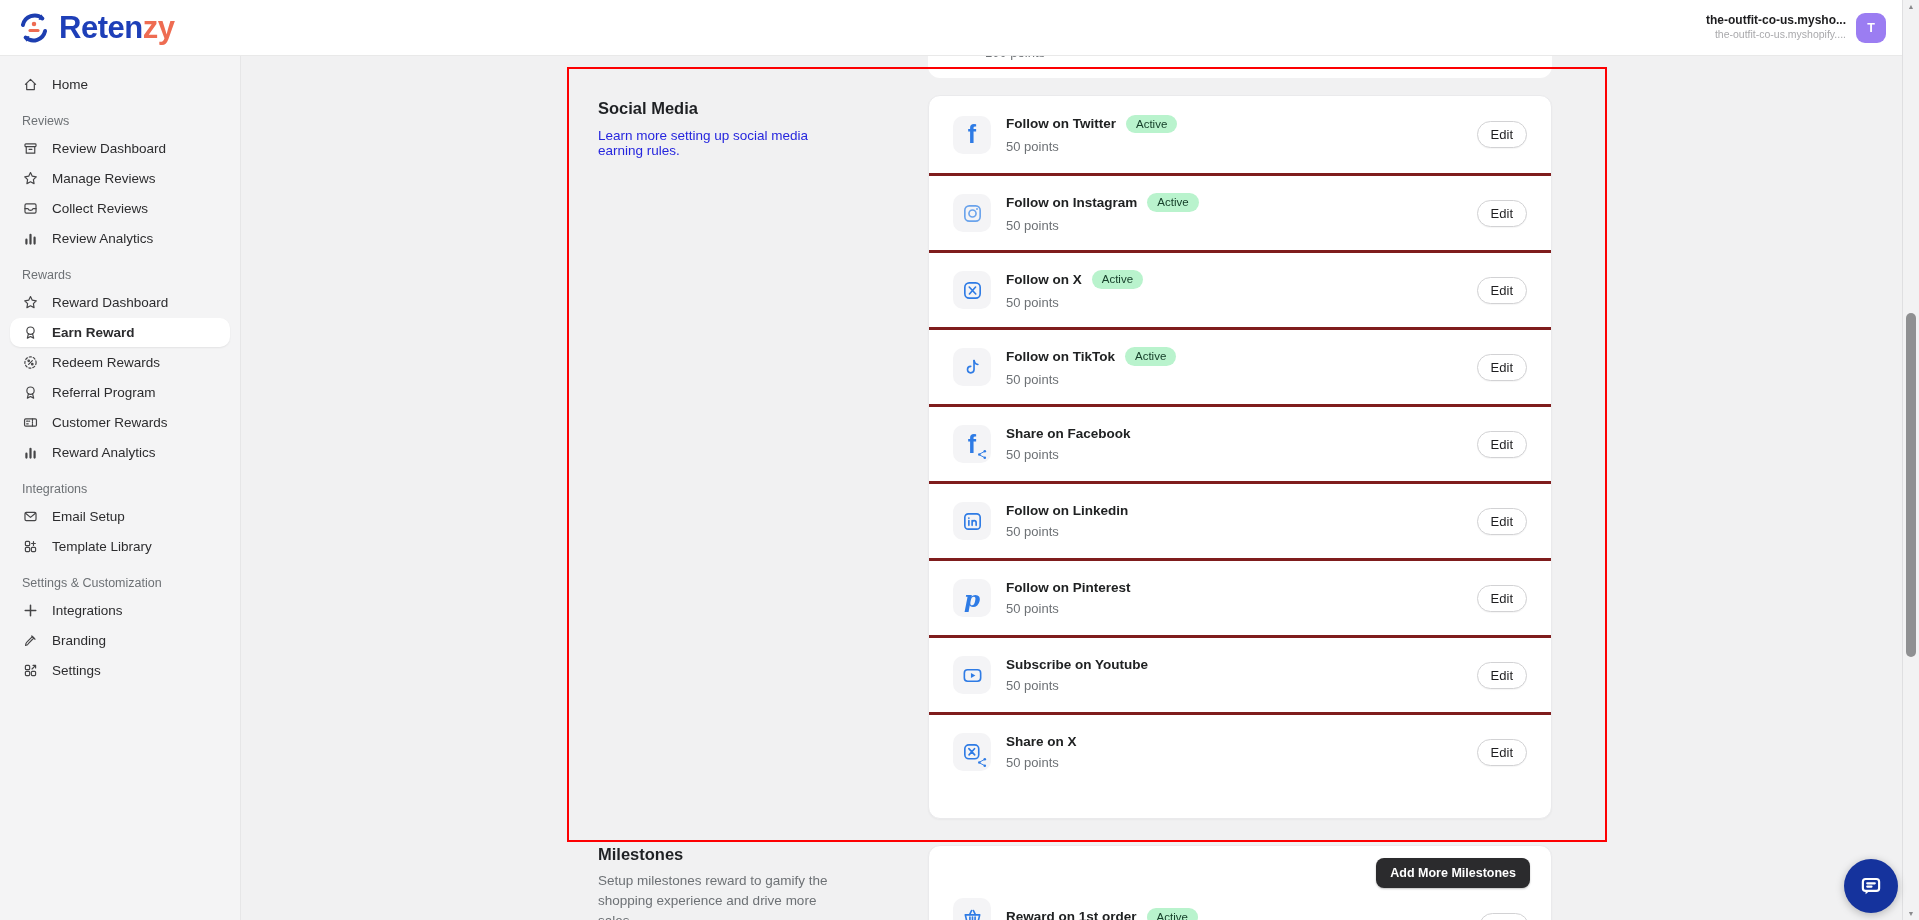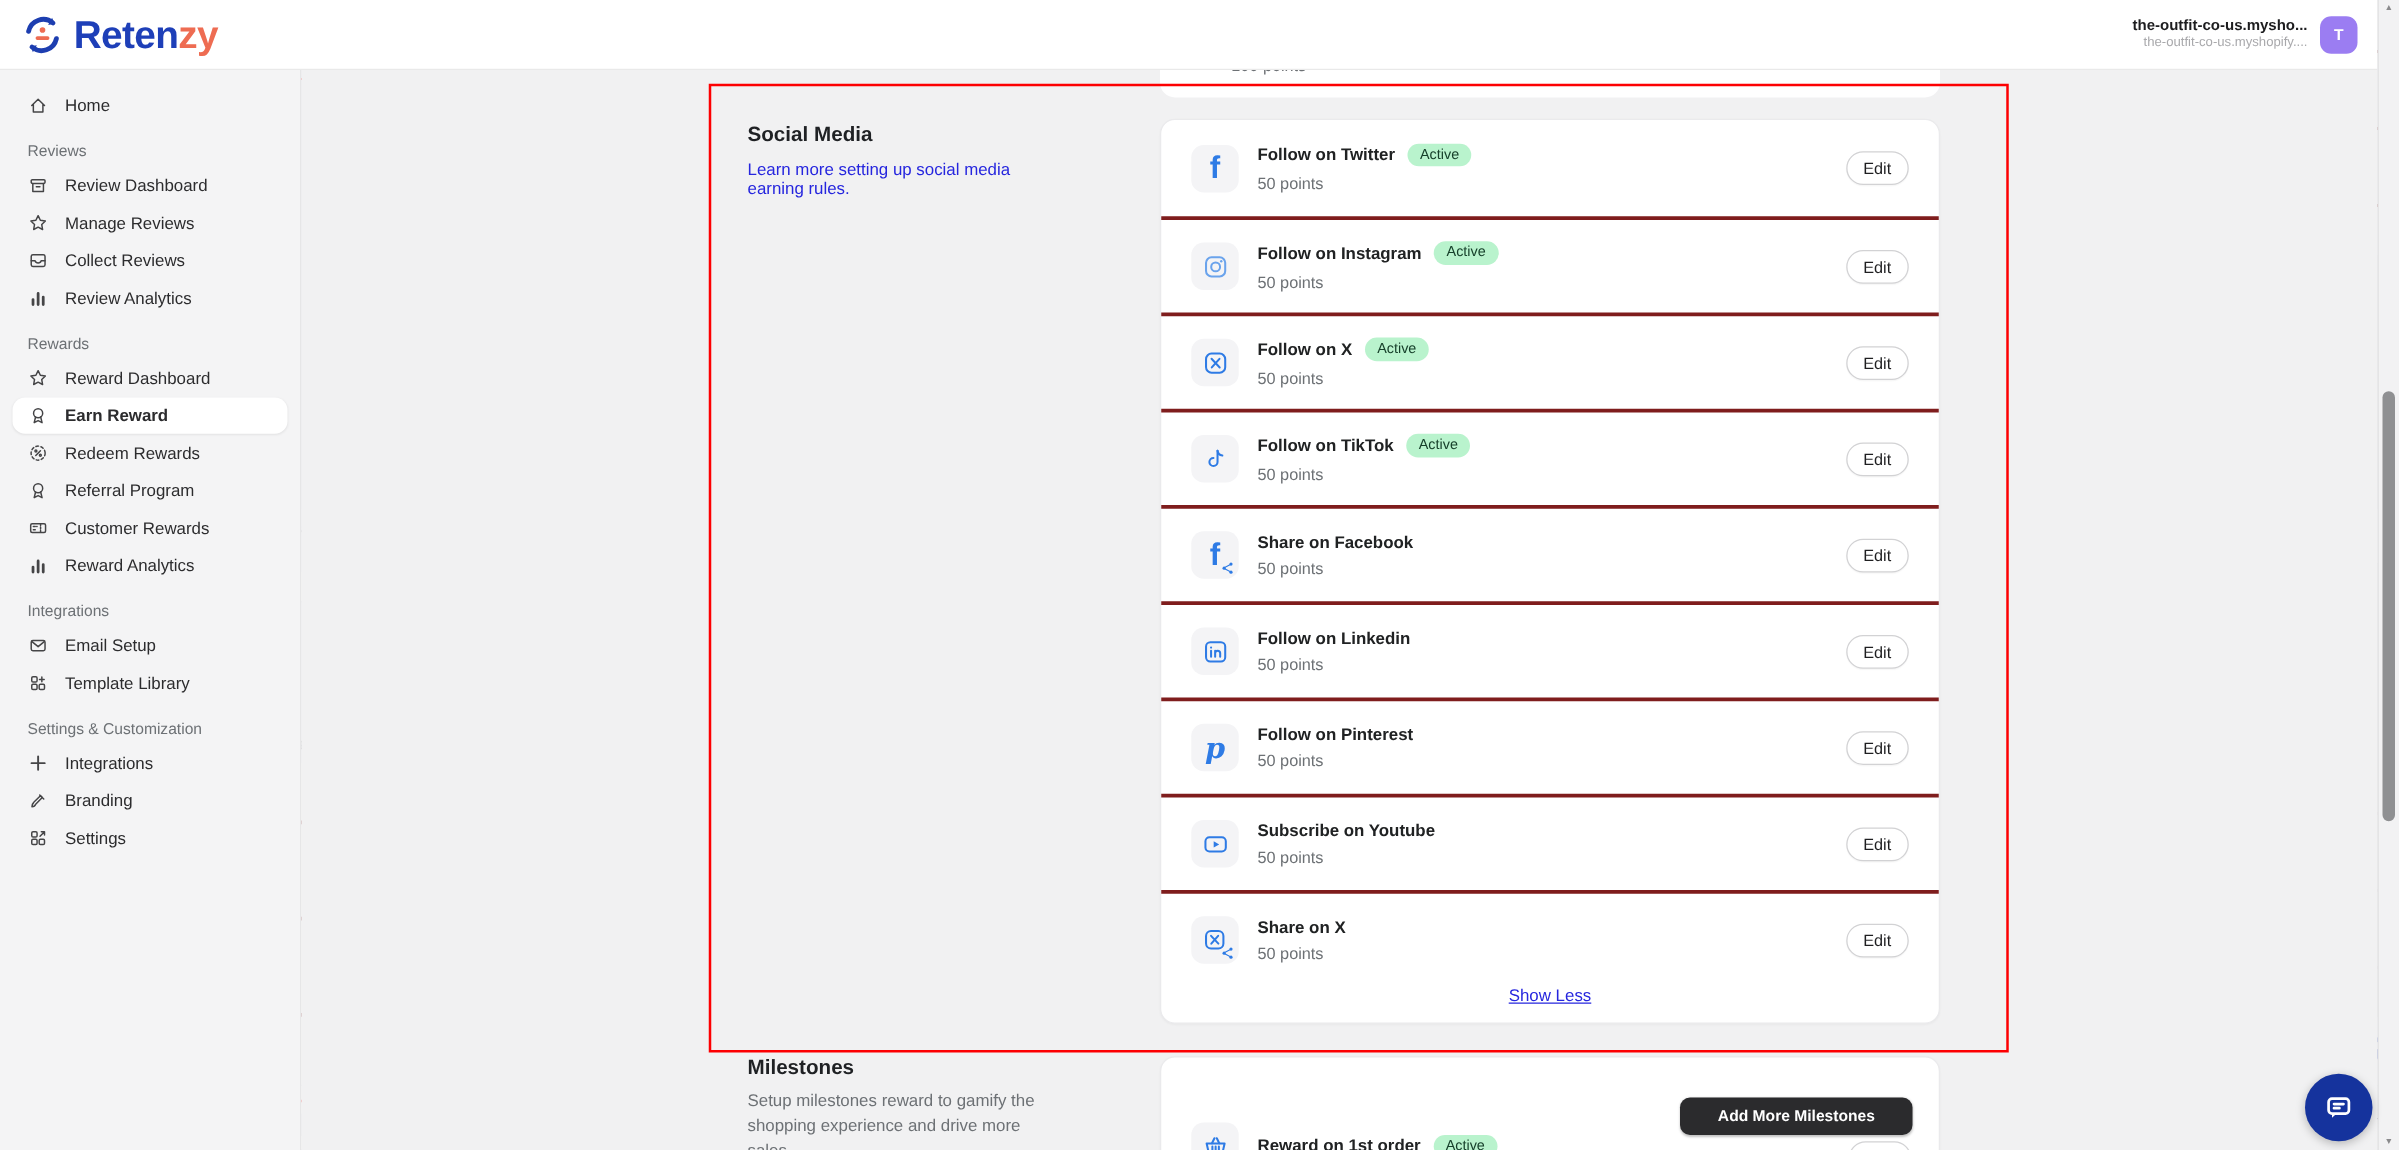--- a/index.html
+++ b/index.html
@@ -68,22 +68,22 @@
   .badge { background:#b9f3cd; color:#17402b; font-size:11.5px; padding:3px 10px;
     border-radius:10px; line-height:1.1; }
   .row-points { font-size:13px; color:#6d7175; margin-top:6px; }
   .edit-btn { margin-left:auto; background:#fff; border:1px solid #d2d2d4; border-radius:14px;
     padding:5px 13px; font-size:13px; color:#1f1f21; cursor:pointer;
     box-shadow:0 1px 1px rgba(0,0,0,.04); font-family:inherit; }
   .show-less-wrap { height:30px; display:flex; align-items:flex-start; justify-content:center; }
   .show-less { font-size:13.5px; color:#2626de; text-decoration:underline; cursor:pointer; }
 
   .add-milestones-btn { position:absolute; right:21px; top:12px; background:#2b2b2d; color:#fff;
-    font-size:12.5px; font-weight:bold; border:none; border-radius:8px; padding:8px 30px;
-    cursor:pointer; box-shadow:0 1px 2px rgba(0,0,0,.25); font-family:inherit;margin-top:20px; }
+    font-size:12.5px; font-weight:bold; border:none; border-radius:8px; padding:8px 14px;
+    cursor:pointer; box-shadow:0 1px 2px rgba(0,0,0,.25); font-family:inherit; }
   .ms-row { position:absolute; left:24px; right:24px; top:52px; display:flex; align-items:center; }
   .ms-edit { position:absolute; right:22px; top:67px; margin-left:0; }
 
   
   #scrollbar { position:fixed; top:0; right:0; bottom:0; width:17px; background:#f2f2f3;
     border-left:1px solid #dfdfe1; z-index:40; }
   .sb-arrow { position:absolute; left:0; width:16px; text-align:center; font-size:7px; color:#8a8a8c; }
   .sb-up { top:3px; } .sb-down { bottom:3px; }
   #sb-thumb { position:absolute; left:3px; width:10px; top:313px; height:344px;
     background:#8f9092; border-radius:6px; cursor:pointer; }
@@ -390,23 +390,20 @@
           </div>
           <div class="row-text">
             <div class="row-title-line">
               <span class="row-title">Share on X</span>
             </div>
             <div class="row-points">50 points</div>
           </div>
           <button class="edit-btn">Edit</button>
         </div>
       </div>
-    <div class="show-less-wrap">
-      <a class="show-less">Show Less</a>
-    </div>
   </div>
 
   <div class="section-text" id="milestones-text">
     <h2>Milestones</h2>
     <p>Setup milestones reward to gamify the shopping experience and drive more sales.</p>
 
   </div>
 
   <div class="card" id="milestones-card">
     <button class="add-milestones-btn">Add More Milestones</button>

